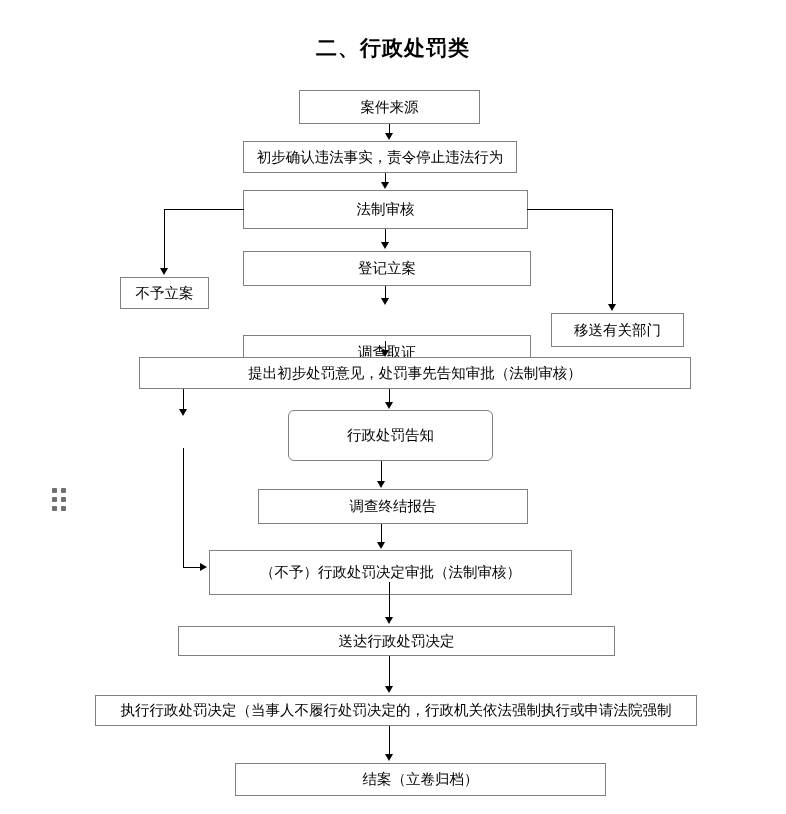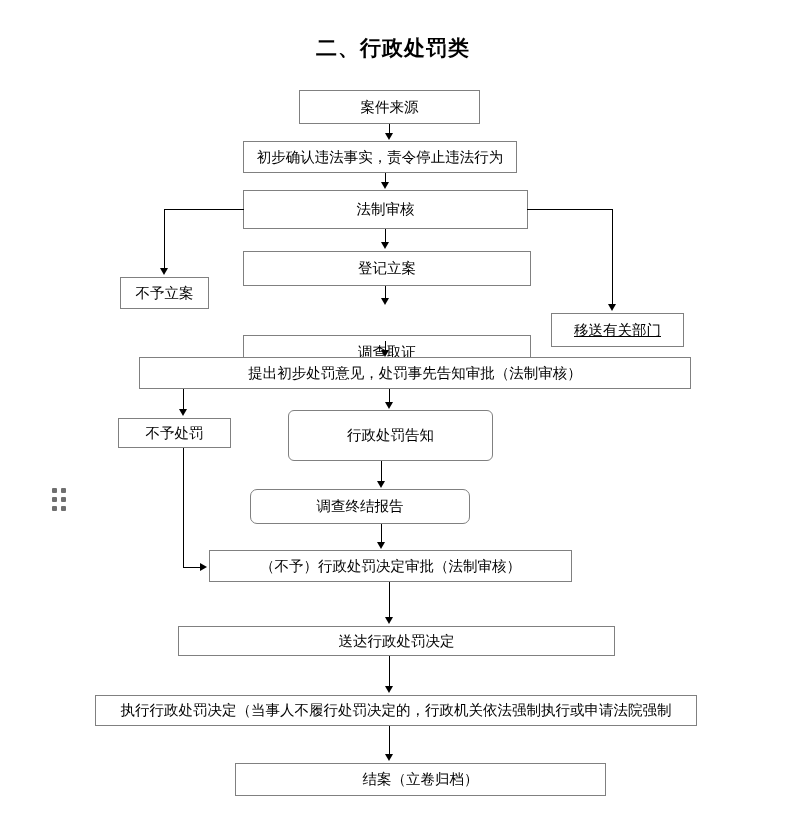--- a/index.html
+++ b/index.html
@@ -95,26 +95,25 @@
 <div id="page">
 
   <div id="chart-title">二、行政处罚类</div>
 
   <div class="node" style="left:299px; top:90px;  width:181px; height:34px;">案件来源</div>
   <div class="node" style="left:243px; top:141px; width:274px; height:32px;">初步确认违法事实，责令停止违法行为</div>
   <div class="node" style="left:243px; top:190px; width:285px; height:39px;">法制审核</div>
   <div class="node" style="left:120px; top:277px; width:89px;  height:32px;">不予立案</div>
   <div class="node" style="left:243px; top:251px; width:288px; height:35px;">登记立案</div>
   <div class="node" style="left:243px; top:307px; width:288px; height:34px;margin-top:28px;">调查取证</div>
-  <div class="node" style="left:551px; top:313px; width:133px; height:34px;text-decoration:underline;">移送有关部门</div>
+  <div class="node" style="left:551px; top:313px; width:133px; height:34px;">移送有关部门</div>
   <div class="node" style="left:139px; top:357px; width:552px; height:32px;">提出初步处罚意见，处罚事先告知审批（法制审核）</div>
-  <div class="node" style="left:118px; top:418px; width:113px; height:30px;">不予处罚</div>
   <div class="node" style="left:288px; top:410px; width:205px; height:51px;border-radius:6px;">行政处罚告知</div>
-  <div class="node" style="left:250px; top:489px; width:220px; height:35px;border-radius:7px;">调查终结报告</div>
-  <div class="node" style="left:209px; top:550px; width:363px; height:32px;">（不予）行政处罚决定审批（法制审核）</div>
+  <div class="node" style="left:258px; top:489px; width:270px; height:35px;">调查终结报告</div>
+  <div class="node" style="left:209px; top:550px; width:363px; height:45px;">（不予）行政处罚决定审批（法制审核）</div>
   <div class="node" style="left:178px; top:626px; width:437px; height:30px;">送达行政处罚决定</div>
   <div class="node" style="left:95px;  top:695px; width:602px; height:31px;">执行行政处罚决定（当事人不履行处罚决定的，行政机关依法强制执行或申请法院强制</div>
   <div class="node" style="left:208px; top:763px; width:371px; height:33px;margin-left:27px;">结案（立卷归档）</div>
 
   <div class="conn v" style="left:389px; top:124px; height:10px;"></div>
   <div class="arrow-down" style="left:385px; top:133px;"></div>
 
   <div class="conn v" style="left:385px; top:173px; height:10px;"></div>
   <div class="arrow-down" style="left:381px; top:182px;"></div>
 

